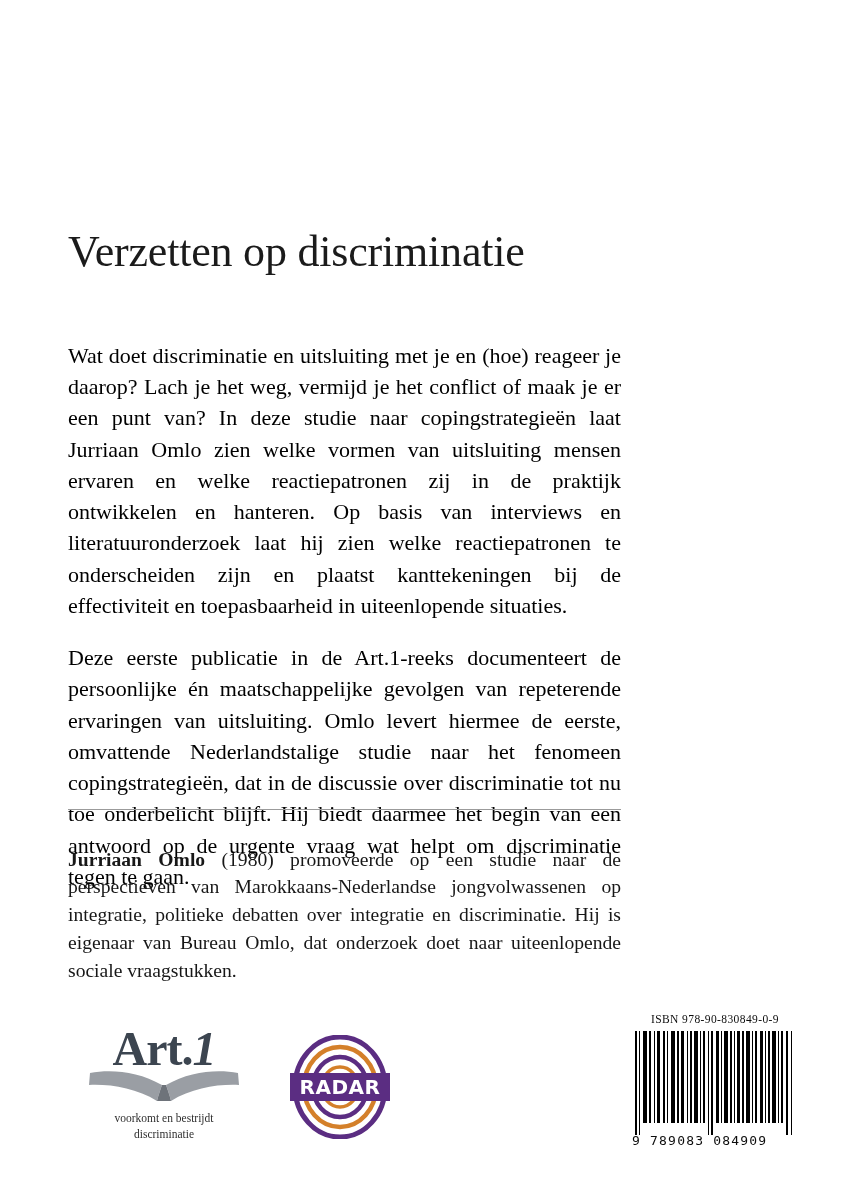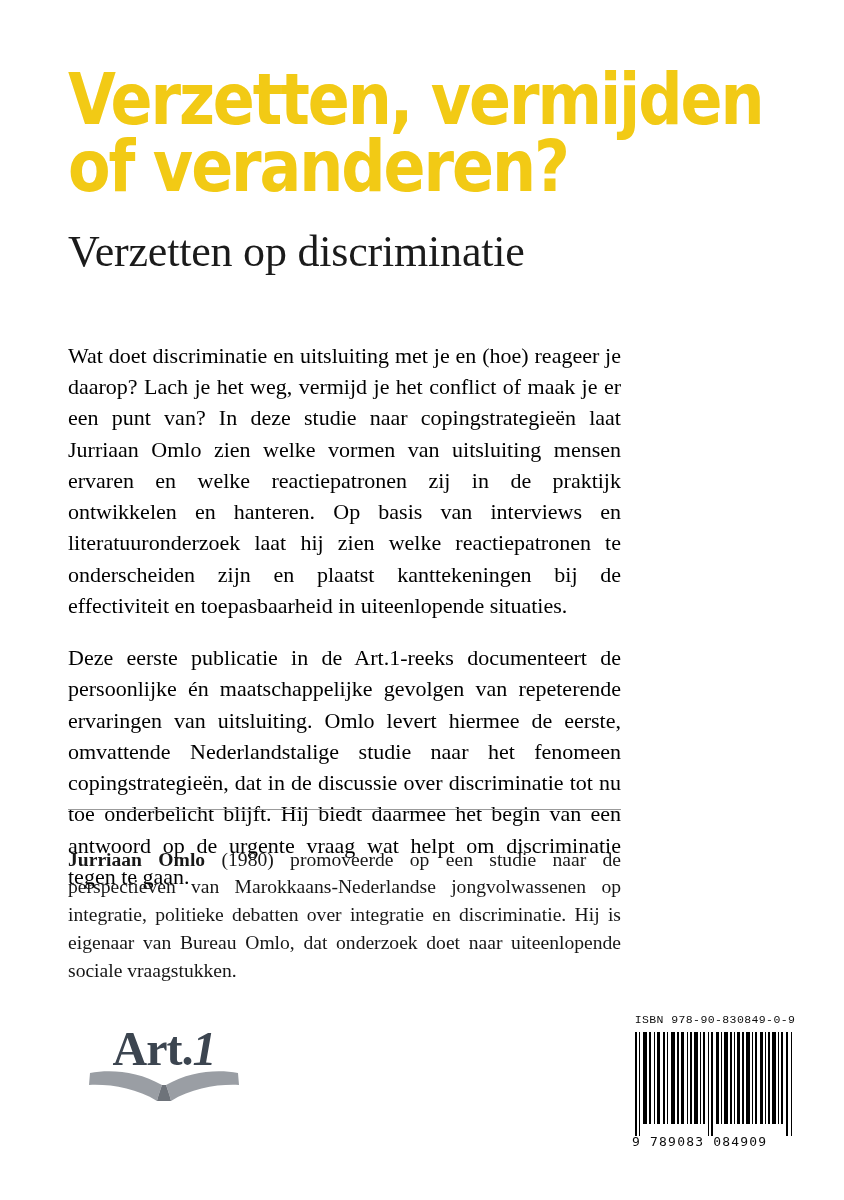--- a/index.html
+++ b/index.html
@@ -175,21 +175,21 @@
   }
 
   
   .barcode-box {
     position: absolute;
     left: 632px;
     top: 8px;
     width: 166px;
   }
   .isbn-text {
-    font-family: Liberation Mono, monospace;
+    font-family: Liberation Serif, serif;
     font-size: 11.5px;
     letter-spacing: 0.4px;
     color: #0d0d0d;
     text-align: center;
     margin-bottom: 6px;
     white-space: nowrap;
   }
   .barcode-bars {
     width: 160px;
     height: 104px;
@@ -204,24 +204,20 @@
     text-align: left;
     margin-top: -2px;
     white-space: nowrap;
   }
 </style>
 </head>
 <body>
 
 <div class="page">
 
-  <div class="title-block">
-    <div class="title-line">Verzetten, vermijden</div>
-    <div class="title-line">of veranderen?</div>
-  </div>
 
   <div class="subtitle-block">
     <div class="subtitle-line">Verzetten op discriminatie</div>
   </div>
 
   <div class="copy">
     <p class="para">Wat doet discriminatie en uitsluiting met je en (hoe) reageer je daarop? Lach je het weg, vermijd je het conflict of maak je er een punt van? In deze studie naar copingstrategieën laat Jurriaan Omlo zien welke vormen van uitsluiting mensen ervaren en welke reactiepatronen zij in de praktijk ontwikkelen en hanteren. Op basis van interviews en literatuuronderzoek laat hij zien welke reactiepatronen te onderscheiden zijn en plaatst kanttekeningen bij de effectiviteit en toepasbaarheid in uiteenlopende situaties.</p>
     <p class="para">Deze eerste publicatie in de Art.1-reeks documenteert de persoonlijke én maatschappelijke gevolgen van repeterende ervaringen van uitsluiting. Omlo levert hiermee de eerste, omvattende Nederlandstalige studie naar het fenomeen copingstrategieën, dat in de discussie over discriminatie tot nu toe onderbelicht blijft. Hij biedt daarmee het begin van een antwoord op de urgente vraag wat helpt om discriminatie tegen te gaan.</p>
   </div>
 
@@ -233,23 +229,37 @@
 
     <div class="art1">
       <div class="art1-word"><span>Art.</span><span class="one">1</span></div>
       <div class="art1-book">
         <svg width="152" height="34" viewBox="0 0 152 34" aria-hidden="true">
           <path d="M2 4 C22 0, 50 2, 74 16 C72 22, 70 27, 69 32 C48 19, 22 15, 1 16 Z" fill="#9a9ea4"></path>
           <path d="M150 4 C130 0, 102 2, 78 16 C80 22, 82 27, 83 32 C104 19, 130 15, 151 16 Z" fill="#9a9ea4"></path>
           <path d="M74 16 C72 22, 70 27, 69 32 L76 32 L83 32 C82 27, 80 22, 78 16 Z" fill="#6e737a"></path>
         </svg>
       </div>
+      <div class="art1-tag">
+        <div>voorkomt en bestrijdt</div>
+        <div>discriminatie</div>
+      </div>
     </div>
 
     <div class="radar">
+      <div class="radar-mark">
+        <svg width="104" height="104" viewBox="0 0 104 104" aria-hidden="true">
+          <ellipse cx="52" cy="52" rx="45" ry="50" fill="none" stroke="#5b2d82" stroke-width="5"></ellipse>
+          <ellipse cx="52" cy="52" rx="36" ry="40" fill="none" stroke="#d4802a" stroke-width="4.5"></ellipse>
+          <ellipse cx="52" cy="52" rx="27" ry="30" fill="none" stroke="#5b2d82" stroke-width="4.5"></ellipse>
+          <ellipse cx="52" cy="52" rx="18" ry="20" fill="none" stroke="#d4802a" stroke-width="3.5"></ellipse>
+          <rect x="2" y="38" width="100" height="28" fill="#5b2d82"></rect>
+          <text x="52" y="58.5" text-anchor="middle" font-family="DejaVu Sans, Liberation Sans, sans-serif" font-size="20" font-weight="700" fill="#ffffff" letter-spacing="0.5">RADAR</text>
+        </svg>
+      </div>
     </div>
 
     <div class="barcode-box">
       <div class="isbn-text">ISBN 978-90-830849-0-9</div>
       <svg class="barcode-bars" viewBox="0 0 160 104" preserveAspectRatio="none" aria-hidden="true">
         <g fill="#000000">
           <rect x="0" y="0" width="2" height="104"></rect>
           <rect x="4" y="0" width="1" height="104"></rect>
           <rect x="8" y="0" width="4" height="92"></rect>
           <rect x="14" y="0" width="2" height="92"></rect>

